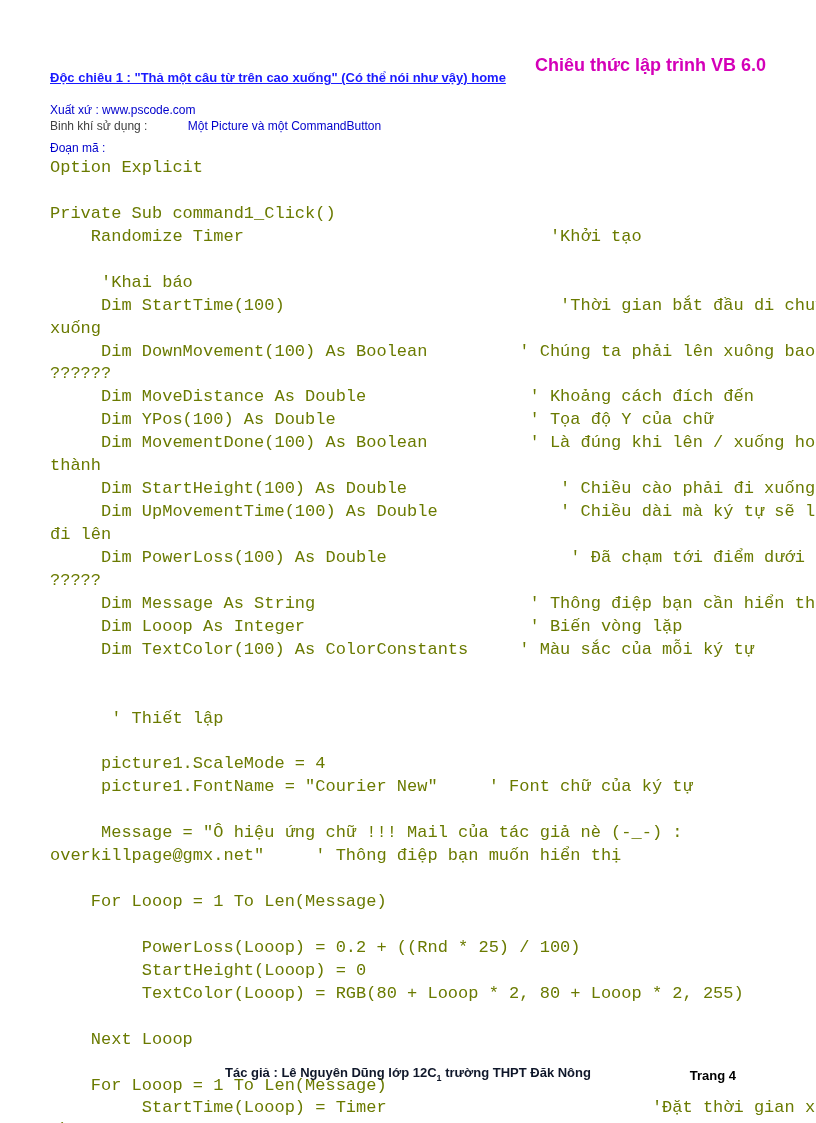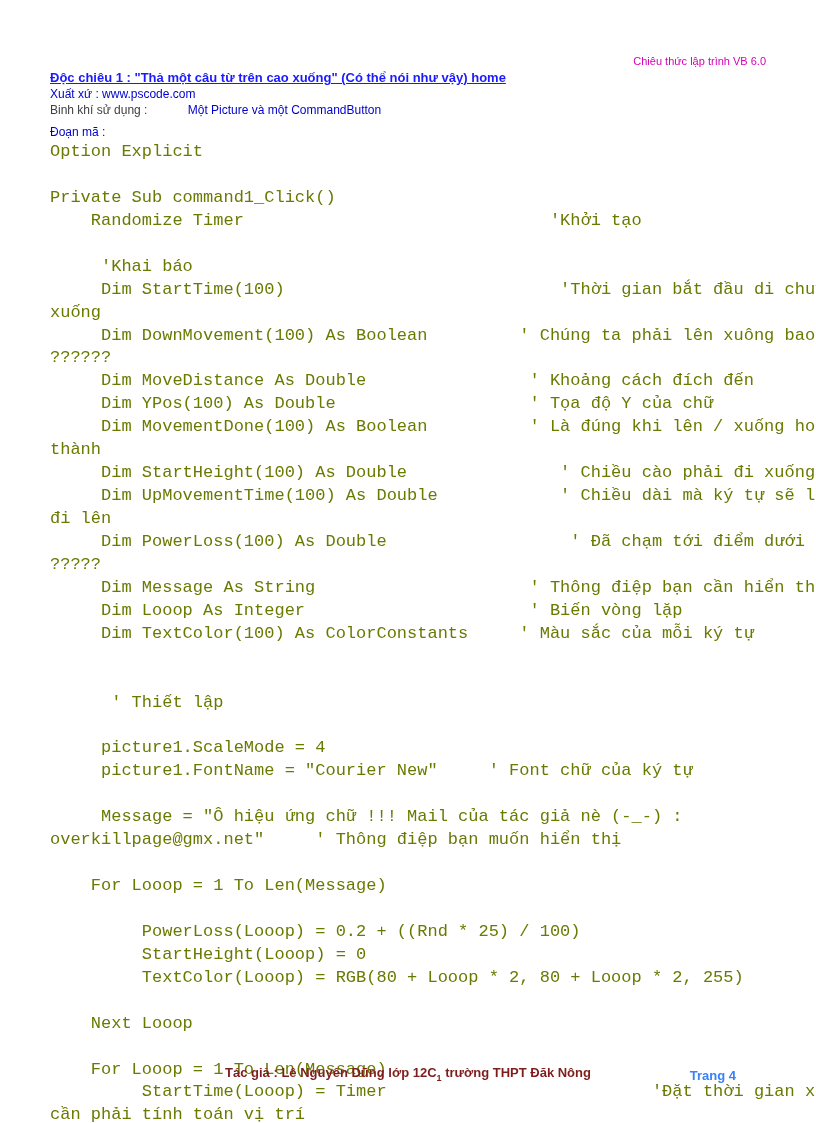--- a/index.html
+++ b/index.html
@@ -17,34 +17,34 @@
     box-sizing: border-box;
     width: 100%;
     height: 100%;
     position: relative;
   }
   .header-right {
     position: absolute;
     top: 55px;
     right: 50px;
     color: #d400b8;
-    font-weight: normal;
-    font-size: 11px;
+    font-weight: bold;
+    font-size: 18px;
   }
   .title-line {
     color: #1a1aff;
     font-weight: bold;
     text-decoration: underline;
     font-size: 13px;
     margin-top: 20px;
   }
   .source-line {
     color: #0000cc;
     font-size: 12px;
-    margin-top: 2px;
+    margin-top: 18px;
   }
   .equip-line {
     font-size: 12px;
     margin-top: 2px;
   }
   .equip-label { color: #404040; }
   .equip-val { color: #0000cc; margin-left: 37px; }
   .section-label {
     color: #0000cc;
     font-size: 12px;
@@ -59,29 +59,29 @@
     margin-top: 2px;
   }
   .footer {
     position: absolute;
     bottom: 40px;
     left: 0;
     width: 100%;
     text-align: center;
   }
   .footer-author {
-    color: #7f1d1d;
+    color: #0f172a;
     font-weight: bold;
     font-size: 13px;
   }
   .footer-page {
     position: absolute;
     right: 80px;
     bottom: 0;
-    color: #3b82f6;
+    color: #000000;
     font-weight: bold;
     font-size: 13px;
   }
   .sub {
     font-size: 9px;
     vertical-align: sub;
   }
 </style>
 </head>
 <body>

